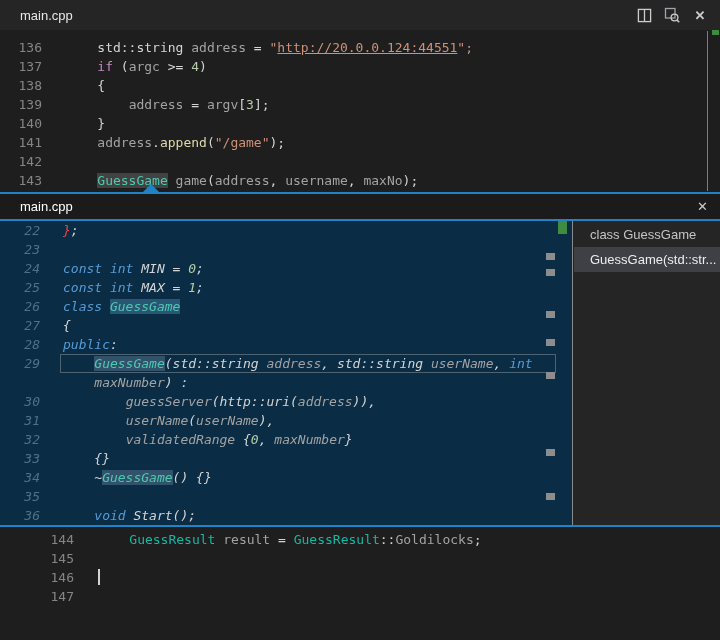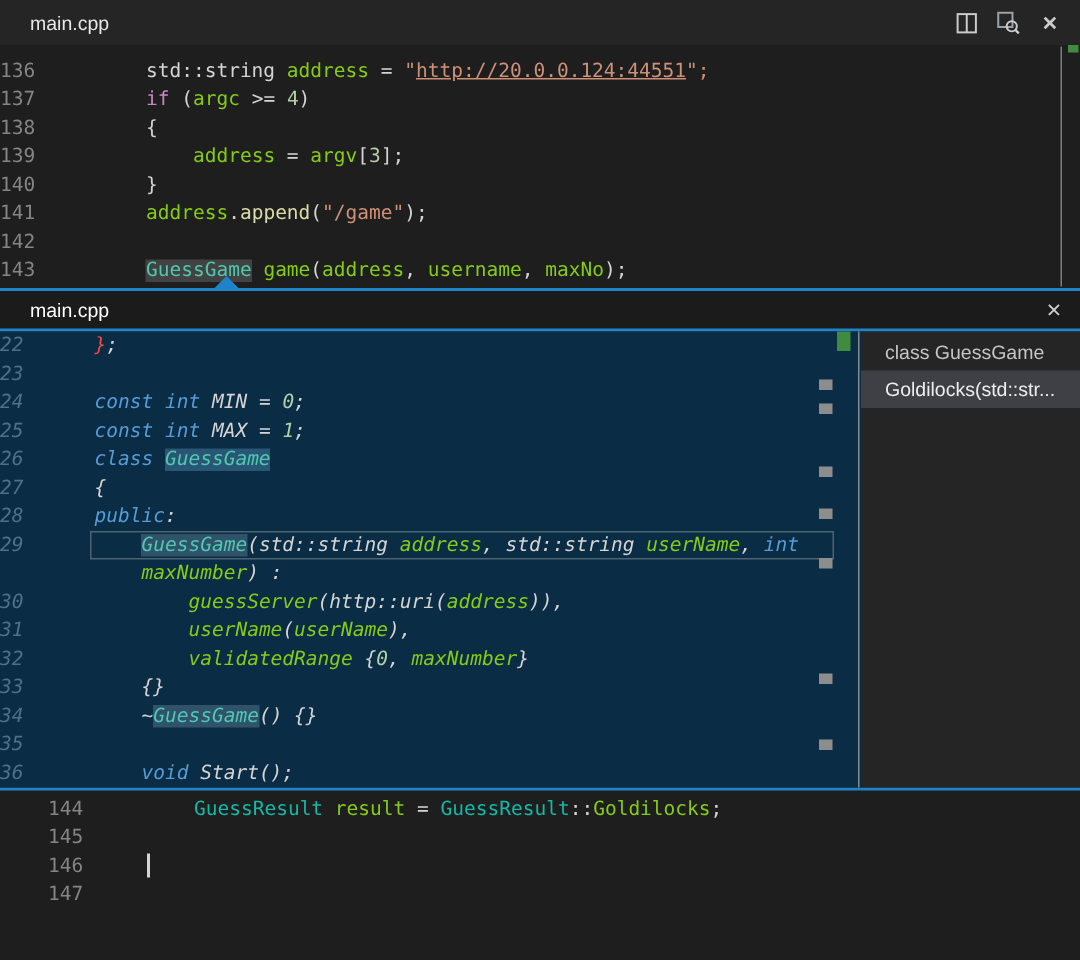--- a/index.html
+++ b/index.html
@@ -11,24 +11,24 @@
             display:flex;align-items:center;box-sizing:border-box;}
   .titlebar .title{color:#e7e7e7;font-size:13px;margin-left:20px;}
   .tb-icons{margin-left:auto;display:flex;align-items:center;gap:12px;margin-right:12px;}
   .tb-icon{width:16px;height:16px;display:flex;align-items:center;justify-content:center;cursor:pointer;}
   .close-x{color:#cccccc;font-size:13px;font-weight:bold;}
 
   
   .code-area{position:absolute;left:0;font-family:"DejaVu Sans Mono",monospace;font-size:13px;
              line-height:19px;white-space:pre;box-sizing:border-box;}
   .code-line{display:flex;height:19px;}
-  .ln{width:42px;text-align:left;color:#858585;flex:none;}
+  .ln{width:42px;text-align:right;color:#858585;flex:none;}
   .code{margin-left:24px;}
   .seg-p{color:#d4d4d4}.seg-k{color:#569cd6}.seg-c{color:#c586c0}.seg-t{color:#14b8a6}
-  .seg-v{color:#84cc16}.seg-s{color:#ce9178}.seg-n{color:#b5cea8}.seg-f{color:#dcdcaa}
+  .seg-v{color:#a3a3a3}.seg-s{color:#ce9178}.seg-n{color:#b5cea8}.seg-f{color:#dcdcaa}
   .seg-r{color:#f44747}
   .seg-su{color:#ce9178;text-decoration:underline}
   .seg-th{color:#4ec9b0;background:rgba(95,130,155,0.45)}
   .seg-ts{color:#4ec9b0;background:rgba(62,115,150,0.60)}
   .seg-thm{color:#4ec9b0;background:rgba(125,125,125,0.38)}
   .cursor{display:inline-block;width:2px;height:16px;background:#d4d4d4;margin-top:1px;}
 
   #editor-top{top:30px;width:720px;height:162px;padding-top:8px;}
   #editor-bottom{top:527px;width:720px;height:88px;padding-top:3px;margin-left:32px;}
 
@@ -102,21 +102,21 @@
     <div class="peek-line"></div>
     <div class="peek-header">
       <span class="ptitle">main.cpp</span>
       <span class="pclose">✕</span>
     </div>
     <div class="peek-line"></div>
     <div class="peek-body">
       <div class="peek-editor"><div class="code-line"><span class="ln">22</span><span class="code"><span class="seg-r">}</span><span class="seg-p">;</span></span></div><div class="code-line"><span class="ln">23</span><span class="code"></span></div><div class="code-line"><span class="ln">24</span><span class="code"><span class="seg-k">const</span><span class="seg-p"> </span><span class="seg-k">int</span><span class="seg-p"> MIN = </span><span class="seg-n">0</span><span class="seg-p">;</span></span></div><div class="code-line"><span class="ln">25</span><span class="code"><span class="seg-k">const</span><span class="seg-p"> </span><span class="seg-k">int</span><span class="seg-p"> MAX = </span><span class="seg-n">1</span><span class="seg-p">;</span></span></div><div class="code-line"><span class="ln">26</span><span class="code"><span class="seg-k">class</span><span class="seg-p"> </span><span class="seg-ts">GuessGame</span></span></div><div class="code-line"><span class="ln">27</span><span class="code"><span class="seg-p">{</span></span></div><div class="code-line"><span class="ln">28</span><span class="code"><span class="seg-k">public</span><span class="seg-p">:</span></span></div><div class="code-line"><span class="ln">29</span><span class="code"><span class="seg-p">    </span><span class="seg-th">GuessGame</span><span class="seg-p">(std::string </span><span class="seg-v">address</span><span class="seg-p">, std::string </span><span class="seg-v">userName</span><span class="seg-p">, </span><span class="seg-k">int</span></span></div><div class="code-line"><span class="ln"></span><span class="code"><span class="seg-p">    </span><span class="seg-v">maxNumber</span><span class="seg-p">) :</span></span></div><div class="code-line"><span class="ln">30</span><span class="code"><span class="seg-p">        </span><span class="seg-v">guessServer</span><span class="seg-p">(http::uri(</span><span class="seg-v">address</span><span class="seg-p">)),</span></span></div><div class="code-line"><span class="ln">31</span><span class="code"><span class="seg-p">        </span><span class="seg-v">userName</span><span class="seg-p">(</span><span class="seg-v">userName</span><span class="seg-p">),</span></span></div><div class="code-line"><span class="ln">32</span><span class="code"><span class="seg-p">        </span><span class="seg-v">validatedRange</span><span class="seg-p"> {</span><span class="seg-n">0</span><span class="seg-p">, </span><span class="seg-v">maxNumber</span><span class="seg-p">}</span></span></div><div class="code-line"><span class="ln">33</span><span class="code"><span class="seg-p">    {}</span></span></div><div class="code-line"><span class="ln">34</span><span class="code"><span class="seg-p">    ~</span><span class="seg-th">GuessGame</span><span class="seg-p">() {}</span></span></div><div class="code-line"><span class="ln">35</span><span class="code"></span></div><div class="code-line"><span class="ln">36</span><span class="code"><span class="seg-p">    </span><span class="seg-k">void</span><span class="seg-p"> Start();</span></span></div></div>
       <div class="peek-results">
           <div class="result-row">class GuessGame</div>
-          <div class="result-row selected">Goldilocks(std::str...</div>
+          <div class="result-row selected">GuessGame(std::str...</div>
         </div>
       <div class="ref-box"></div>
       <div class="peek-slider"></div>
       <div class="ruler-green"></div>
       <div class="ruler-mark" style="top:32px"></div>
       <div class="ruler-mark" style="top:48px"></div>
       <div class="ruler-mark" style="top:90px"></div>
       <div class="ruler-mark" style="top:118px"></div>
       <div class="ruler-mark" style="top:151px"></div>
       <div class="ruler-mark" style="top:228px"></div>

